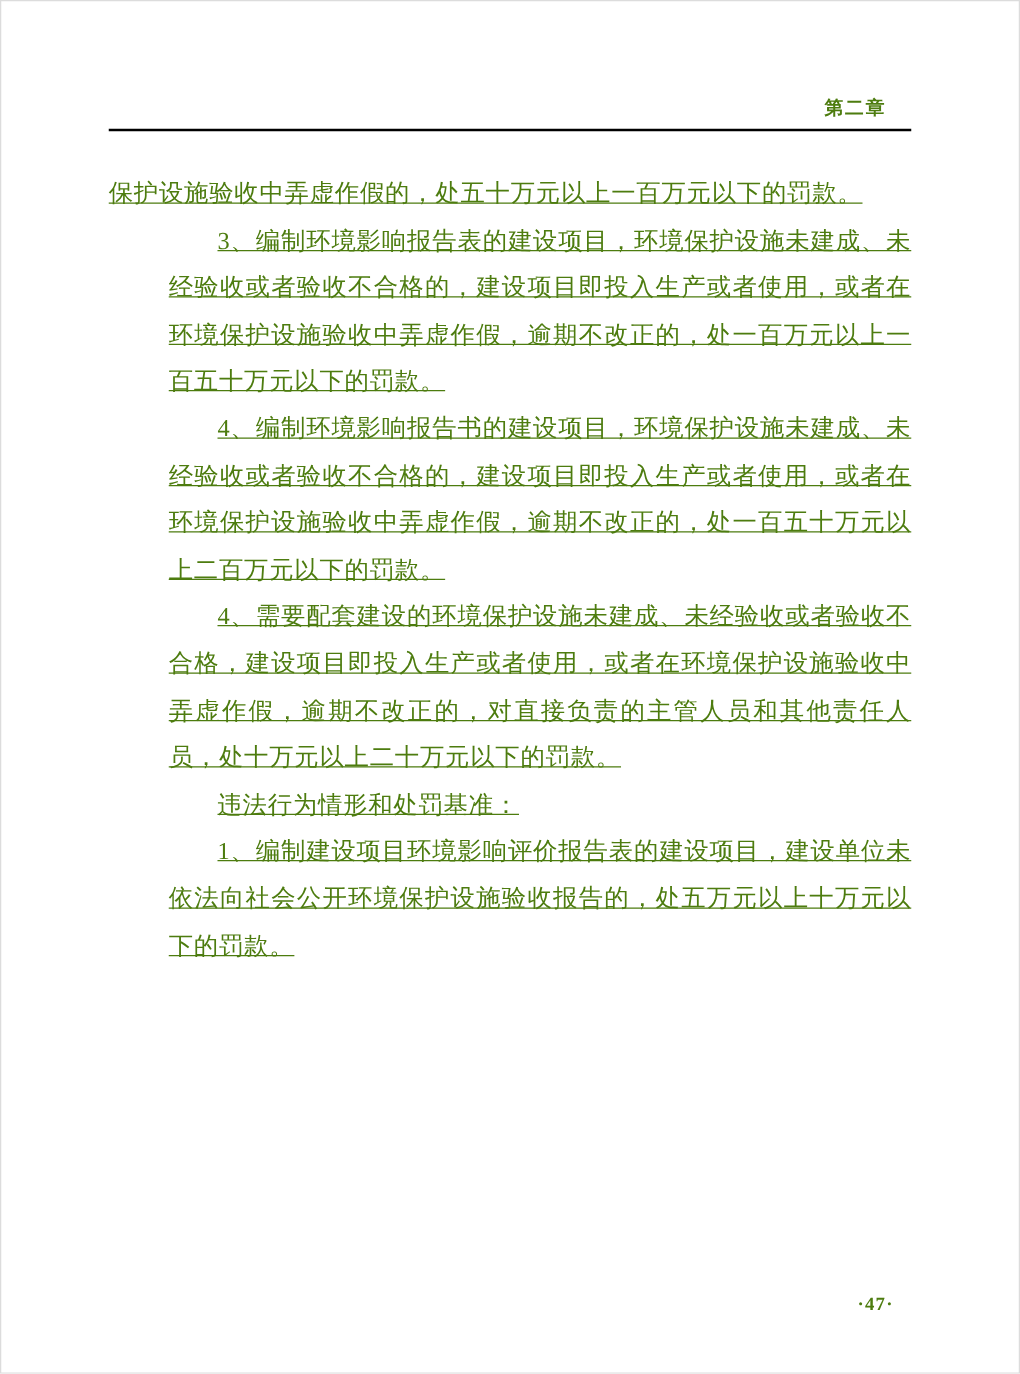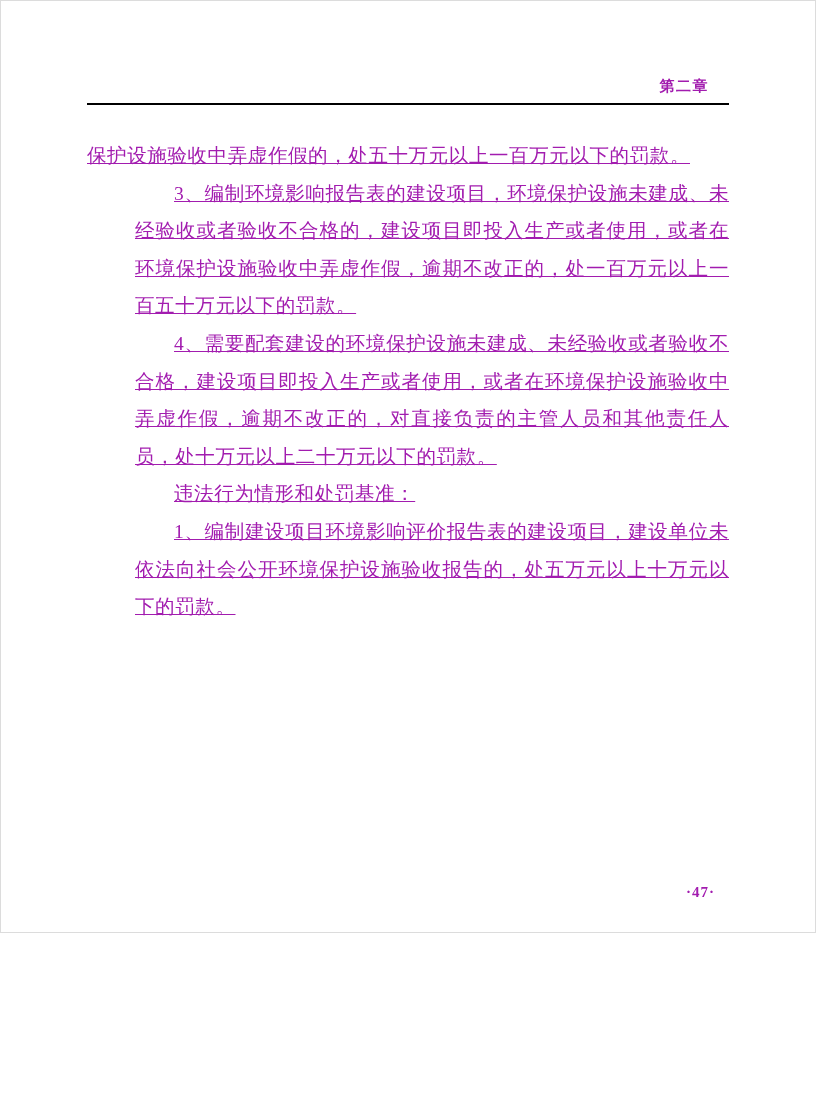--- a/index.html
+++ b/index.html
@@ -1,26 +1,26 @@
 <!DOCTYPE html>
 <html><head>
 <meta charset="utf-8">
 <style>
   * { margin: 0; padding: 0; box-sizing: border-box; }
   html, body { background: #ffffff; }
   body { width: 816px; }
 
   .page {
     width: 816px;
-    height: 933px;
+    height: 1099px;
     background: #ffffff;
     border: 1px solid #dcdcdc;
     padding: 76px 86px 0 86px;
     font-family: "Liberation Serif", "DejaVu Serif", serif;
-    color: #a21caf;
+    color: #4d7c0f;
     position: relative;
     overflow: hidden;
   }
 
   .page-header {
     display: flex;
     justify-content: flex-end;
     align-items: baseline;
     font-weight: bold;
     font-size: 15px;
@@ -45,40 +45,41 @@
   .para {
     text-align: justify;
     letter-spacing: 0.6px;
     text-decoration: underline;
   }
   .para.indent { text-indent: 2em; margin-left: 48px; }
 
   .page-footer {
     position: absolute;
     right: 100px;
-    bottom: 31px;
+    bottom: 45px;
     font-weight: bold;
     font-size: 15px;
     letter-spacing: 1px;
   }
 </style>
 </head>
 <body>
 
 <div class="page">
 
   <header class="page-header">
     <span class="chapter">第二章</span>
   </header>
 
   <hr class="header-rule">
 
   <main class="doc-body">
       <p class="para">保护设施验收中弄虚作假的，处五十万元以上一百万元以下的罚款。</p>
       <p class="para indent">3、编制环境影响报告表的建设项目，环境保护设施未建成、未经验收或者验收不合格的，建设项目即投入生产或者使用，或者在环境保护设施验收中弄虚作假，逾期不改正的，处一百万元以上一百五十万元以下的罚款。</p>
+      <p class="para indent">4、编制环境影响报告书的建设项目，环境保护设施未建成、未经验收或者验收不合格的，建设项目即投入生产或者使用，或者在环境保护设施验收中弄虚作假，逾期不改正的，处一百五十万元以上二百万元以下的罚款。</p>
       <p class="para indent">4、需要配套建设的环境保护设施未建成、未经验收或者验收不合格，建设项目即投入生产或者使用，或者在环境保护设施验收中弄虚作假，逾期不改正的，对直接负责的主管人员和其他责任人员，处十万元以上二十万元以下的罚款。</p>
       <p class="para indent">违法行为情形和处罚基准：</p>
       <p class="para indent">1、编制建设项目环境影响评价报告表的建设项目，建设单位未依法向社会公开环境保护设施验收报告的，处五万元以上十万元以下的罚款。</p>
     </main>
 
   <footer class="page-footer">
     <span>·47·</span>
   </footer>
 
 </div>

